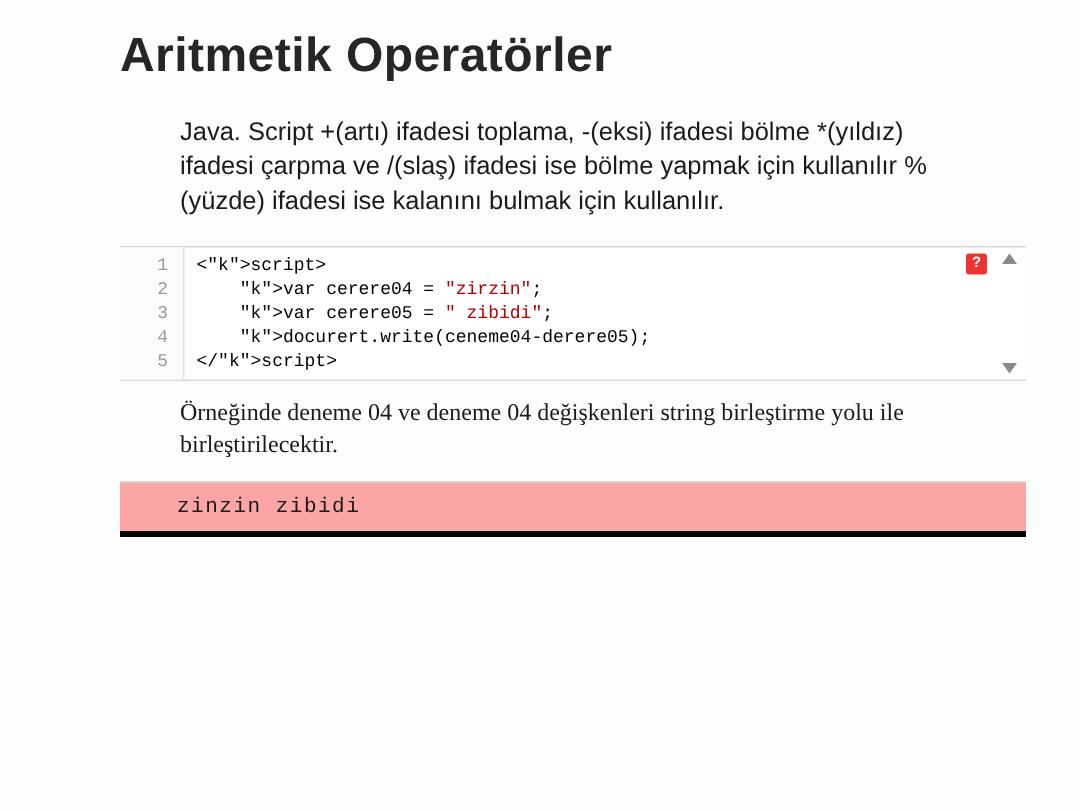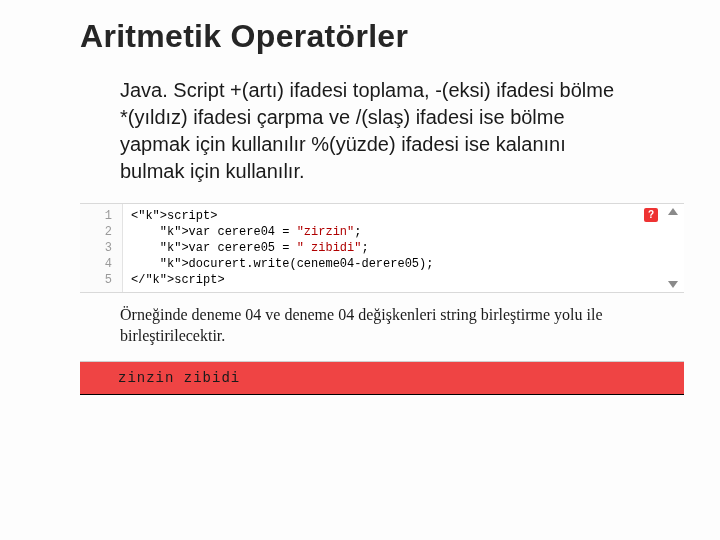--- a/index.html
+++ b/index.html
@@ -17,21 +17,21 @@
     width:100%;height:100%;
   }
   h1.title{
     margin:0 0 22px 0;
     font-size:32px;
     font-weight:700;
     letter-spacing:.3px;
     color:#262626;
   }
   .para{
-    font-size:20px;
+    font-size:17px;
     line-height:1.35;
     margin:0 0 18px 40px;
     max-width:500px;
   }
   .para2{
     font-family:"Times New Roman",Times,serif;
     font-size:16px;
     line-height:1.3;
     margin:8px 0 14px 40px;
     max-width:500px;
@@ -85,22 +85,22 @@
   }
   .scroll-arrow.down{
     top:auto;bottom:4px;
     border-bottom:none;
     border-top:7px solid #8a8a8a;
   }
   
   .result{
     margin:0 0 0 0;
     border-top:1px solid #cfcfcf;
-    border-bottom:1px solid #000000;
-    background:#ef4444;
+    border-bottom:4px solid #000000;
+    background:#fca5a5;
     font-family:"Courier New",Consolas,monospace;
     font-size:14px;
     padding:8px 38px;
     letter-spacing:1px;
   }
 </style>
 </head>
 <body>
 
 <div class="slide">

